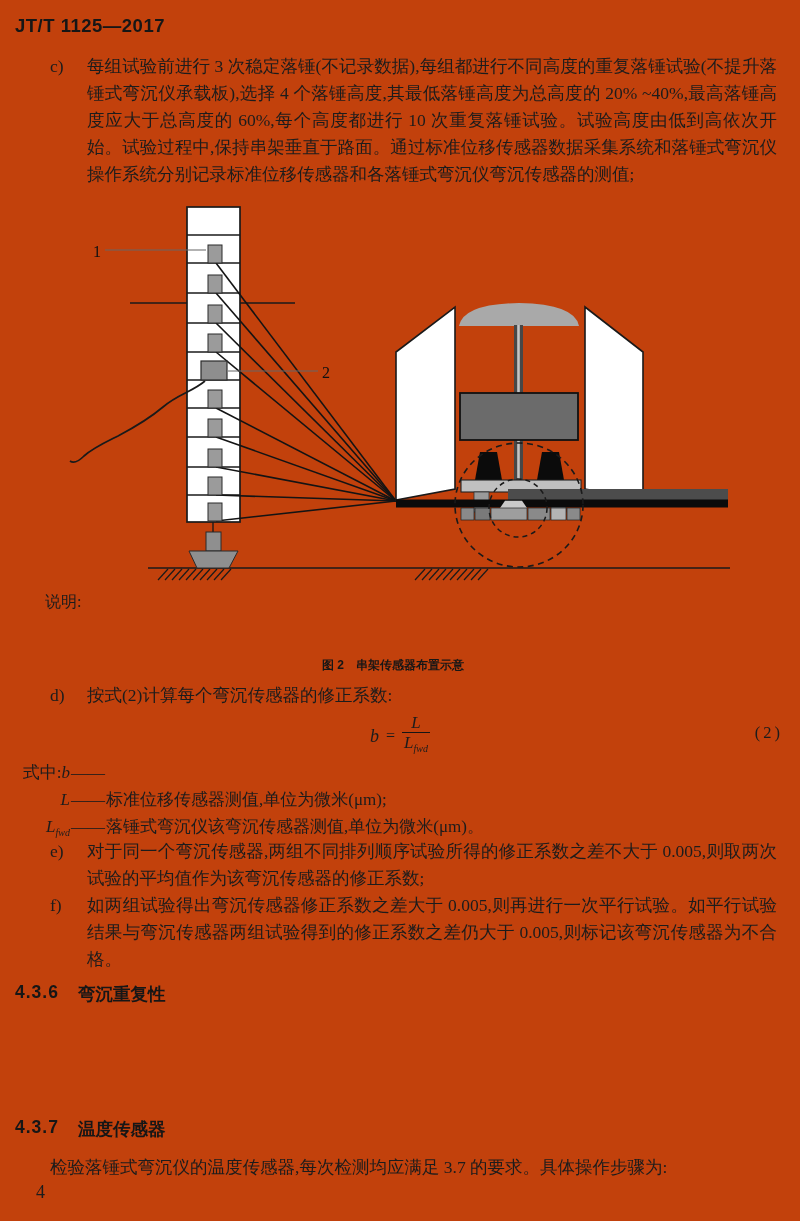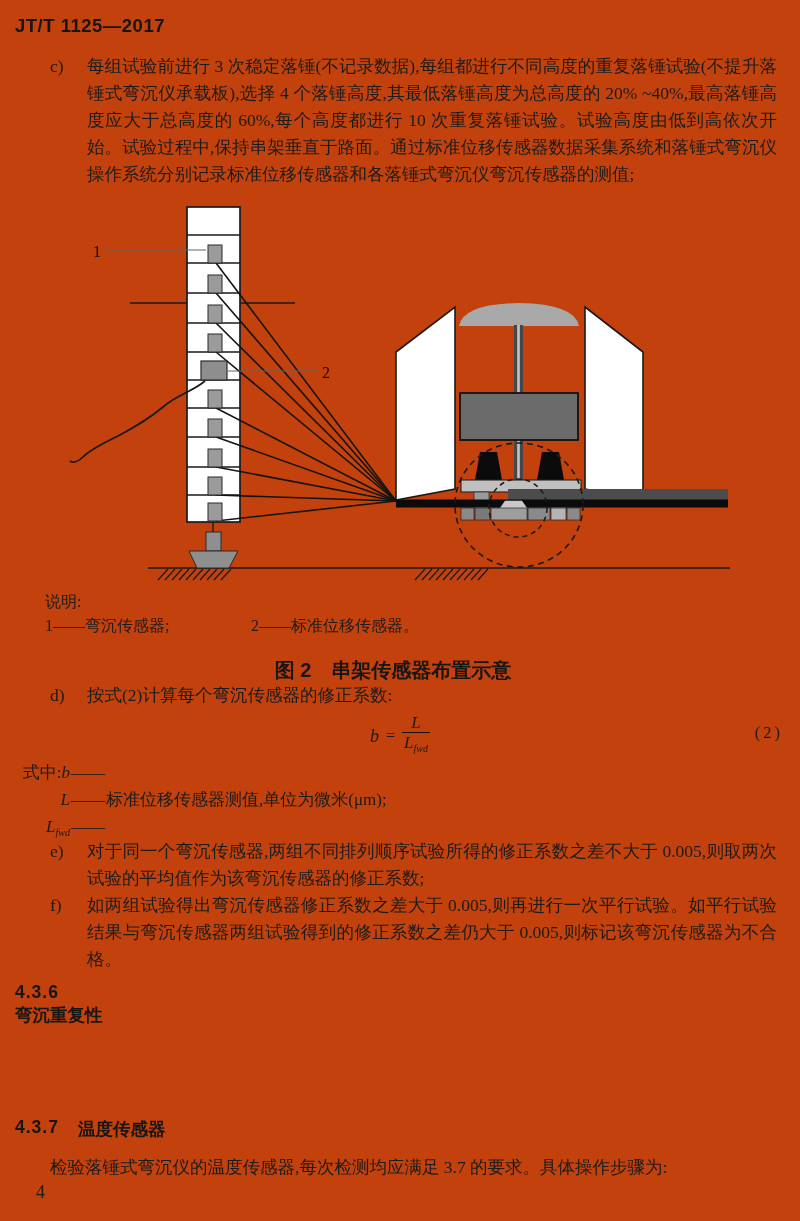--- a/index.html
+++ b/index.html
@@ -33,21 +33,21 @@
   .fig-svg { position: absolute; left: 60px; top: 200px; }
 
   .legend-label { position: absolute; left: 45px; top: 592px; font-size: 16px; }
   .legend-row { position: absolute; left: 45px; top: 616px; font-size: 16px; }
   .legend-row .li1 { display: inline-block; width: 202px; }
 
   .fig-caption {
     position: absolute; left: 0; top: 657px; width: 786px;
     text-align: center;
     font-family: "Liberation Sans", sans-serif;
-    font-weight: bold; font-size: 20px; color: #161616;
+    font-weight: bold; font-size: 12px; color: #161616;
   }
 
   .formula-row {
     position: absolute; left: 30px; top: 710px; width: 740px; height: 52px;
   }
   .formula-center {
     position: absolute; left: 0; right: 0; top: 0; height: 52px;
     display: flex; align-items: center; justify-content: center;
   }
   .f-sym { font-style: italic; font-size: 18px; }
@@ -65,21 +65,21 @@
   .wsym .wprefix { font-style: normal; }
   .wdash { flex: 0 0 36px; text-align: center; font-style: normal; }
   .wdesc { flex: 1; }
 
   .sec-heading {
     position: absolute; left: 15px; display: flex;
     font-family: "Liberation Sans", sans-serif;
     font-weight: bold; font-size: 17.5px; color: #161616;
   }
   .sec-heading .num { width: 63px; letter-spacing: 1px; }
-  .h-436 { top: 982px; flex-direction: column; }
+  .h-436 { top: 982px; }
   .h-437 { top: 1117px; }
 
   .sec-para {
     position: absolute; left: 16px; width: 774px;
     font-size: 17.5px; line-height: 27px;
     text-align: justify; text-indent: 34px;
   }
   .p-436 { top: 1022px; }
   .p-437 { top: 1154px; }
 
@@ -214,24 +214,20 @@
         <rect x="528" y="508" width="22" height="12" fill="#8a8a8a"></rect>
         <rect x="551" y="508" width="15" height="12" fill="#b4b4b4"></rect>
         <rect x="567" y="508" width="13" height="12" fill="#8a8a8a"></rect>
       </g>
       <ellipse cx="519" cy="505" rx="64" ry="62" fill="none" stroke="#1a1a1a" stroke-width="1.6" stroke-dasharray="6 4.5"></ellipse>
       <circle cx="518" cy="508" r="29" fill="none" stroke="#1a1a1a" stroke-width="1.5" stroke-dasharray="5 4"></circle>
     </g>
   </svg>
 
   <div class="legend-label">说明:</div>
-  <div class="legend-row">
-    <span class="li1">1——弯沉传感器;</span>
-    <span class="li2">2——标准位移传感器。</span>
-  </div>
 
   <div class="fig-caption">图 2　串架传感器布置示意</div>
 
   <div class="item item-d">
     <span class="marker">d)</span>
     <span class="itext">按式(2)计算每个弯沉传感器的修正系数:</span>
   </div>
 
   <div class="formula-row">
     <div class="formula-center">
@@ -252,20 +248,21 @@
       <span class="wdash">——</span>
     </div>
     <div class="wrow">
       <span class="wsym">L</span>
       <span class="wdash">——</span>
       <span class="wdesc">标准位移传感器测值,单位为微米(μm);</span>
     </div>
     <div class="wrow">
       <span class="wsym"><span>L</span><sub>fwd</sub></span>
       <span class="wdash">——</span>
+      <span class="wdesc">落锤式弯沉仪该弯沉传感器测值,单位为微米(μm)。</span>
     </div>
   </div>
 
   <div class="item item-e">
     <span class="marker">e)</span>
     <span class="itext">对于同一个弯沉传感器,两组不同排列顺序试验所得的修正系数之差不大于 0.005,则取两次试验的平均值作为该弯沉传感器的修正系数;</span>
   </div>
   <div class="item item-f">
     <span class="marker">f)</span>
     <span class="itext">如两组试验得出弯沉传感器修正系数之差大于 0.005,则再进行一次平行试验。如平行试验结果与弯沉传感器两组试验得到的修正系数之差仍大于 0.005,则标记该弯沉传感器为不合格。</span>

